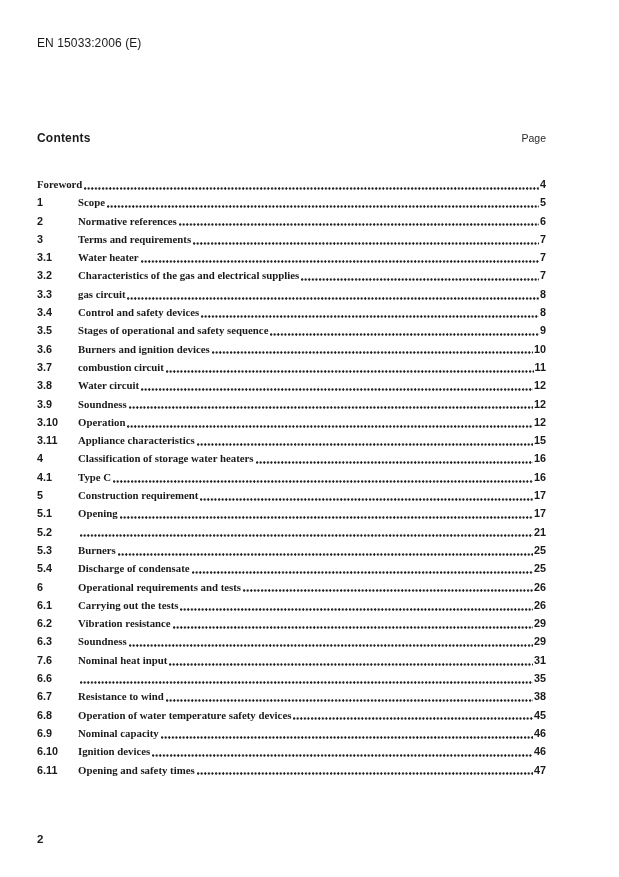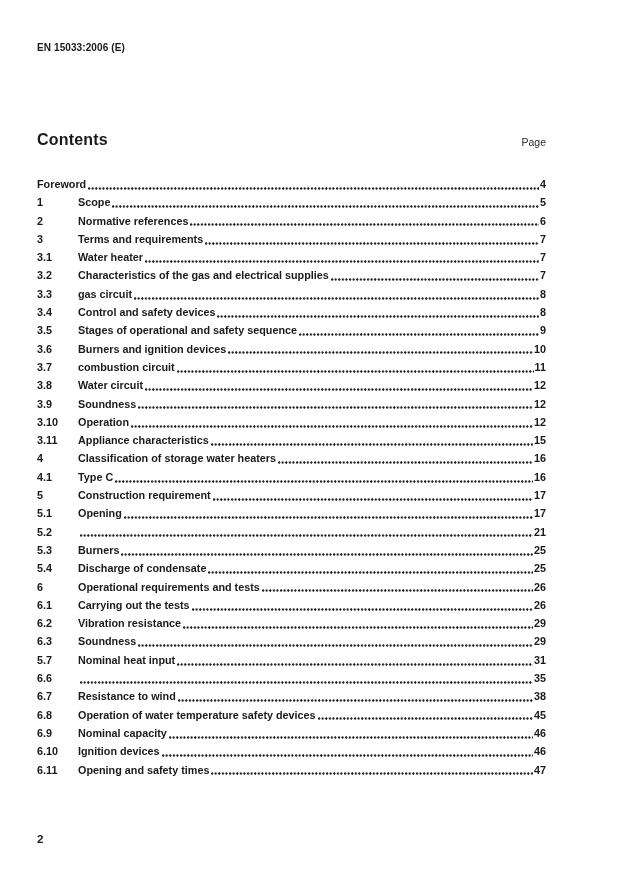--- a/index.html
+++ b/index.html
@@ -11,38 +11,38 @@
     height: 877px;
     background: #ffffff;
     font-family: "Liberation Sans", sans-serif;
     color: #1a1a1a;
     overflow: hidden;
   }
 
   .doc-header {
     position: absolute;
     left: 37px;
-    top: 42px;
-    font-size: 10px;
-    font-weight: bold;
+    top: 36px;
+    font-size: 12px;
+    font-weight: normal;
     letter-spacing: 0.1px;
   }
 
   .contents-head {
     position: absolute;
     left: 37px;
     width: 509px;
     top: 131px;
     display: flex;
     justify-content: space-between;
     align-items: flex-end;
   }
   .contents-title {
     margin: 0;
-    font-size: 16px;
+    font-size: 12px;
     font-weight: bold;
     letter-spacing: 0.2px;
   }
   .page-col-label {
     font-size: 10.5px;
     font-weight: normal;
     color: #2b2b2b;
     padding-bottom: 1px;
   }
 
@@ -58,21 +58,21 @@
     height: 18.3px;
     line-height: 18.3px;
     font-size: 10.8px;
     font-weight: bold;
     white-space: nowrap;
   }
   .toc-row .num {
     flex: none;
     width: 41px;
   }
-  .toc-row .title { flex: none; }
+  .toc-row .title { flex: none; font-family: Liberation Serif, serif; }
   .toc-row .dots {
     flex: 1 1 auto;
     min-width: 8px;
     height: 3px;
     align-self: flex-end;
     margin: 0 1px 3.5px 2px;
     background-image: radial-gradient(circle at 1.1px 1.5px, #1a1a1a 0.95px, rgba(0,0,0,0) 1.35px);
     background-size: 3.6px 3px;
     background-repeat: repeat-x;
     background-position: left bottom;
@@ -248,21 +248,21 @@
         <span class="dots"></span>
         <span class="pg">29</span>
       </div>
       <div class="toc-row">
         <span class="num">6.3</span>
         <span class="title">Soundness</span>
         <span class="dots"></span>
         <span class="pg">29</span>
       </div>
       <div class="toc-row">
-        <span class="num">5.7</span>
+        <span class="num">7.6</span>
         <span class="title">Nominal heat input</span>
         <span class="dots"></span>
         <span class="pg">31</span>
       </div>
       <div class="toc-row">
         <span class="num">6.6</span>
         <span class="dots"></span>
         <span class="pg">35</span>
       </div>
       <div class="toc-row">

